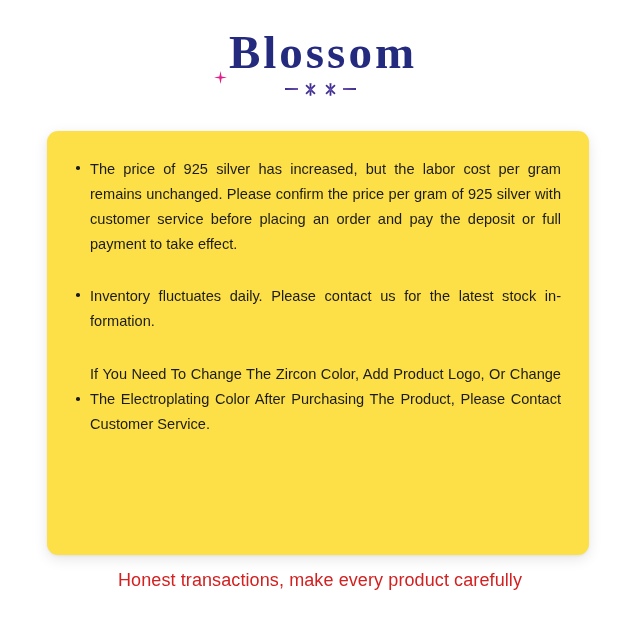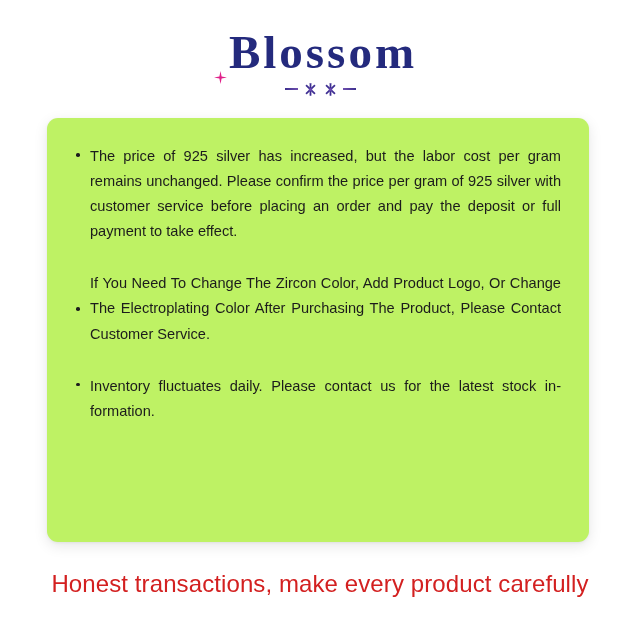--- a/index.html
+++ b/index.html
@@ -84,25 +84,25 @@
     color: #dd1f7e;
     -webkit-text-fill-color: transparent;
     padding: 0 3px;
     white-space: nowrap;
   }
 
   
   .notice-card {
     position: absolute;
     left: 47px;
-    top: 118px;
+    top: 131px;
     width: 542px;
     height: 424px;
     box-sizing: border-box;
-    background: #bef264;
+    background: #fde047;
     border-radius: 11px;
     box-shadow: 0 4px 14px rgba(0,0,0,0.10), 0 1px 3px rgba(0,0,0,0.05);
     padding: 26px 28px 20px 28px;
   }
 
   .bullet-list {
     list-style: none;
     margin: 0;
     padding: 0;
   }
@@ -141,21 +141,21 @@
     color: #e01f1f;
   }
 
   
   .tagline {
     position: absolute;
     left: 0;
     top: 570px;
     width: 640px;
     text-align: center;
-    font-size: 24px;
+    font-size: 18px;
     color: #d32020;
     letter-spacing: 0.1px;
   }
 </style>
 </head>
 <body>
 
 <div class="page">
 
   <div class="logo-block">
@@ -197,29 +197,29 @@
   </div>
 
   <div class="notice-card">
     <ul class="bullet-list">
 
       <li class="bullet-item">
         <span class="dot"></span>
         <span>The price of 925 silver has increased, but the labor cost per gram remains unchanged. Please confirm the price per gram of 925 silver with customer service before placing an order and pay the deposit or full payment to take effect.</span>
       </li>
 
+      <li class="bullet-item">
+        <span class="dot"></span>
+        <span>Inventory fluctuates daily. Please contact us for the latest stock in-formation.</span>
+      </li>
+
       <li class="bullet-item mid-dot">
         <span class="dot"></span>
         <span>If You Need To Change The Zircon Color, Add Product Logo, Or Change The Electroplating Color After Purchasing The Product, Please Contact Customer Service.</span>
       </li>
 
-      <li class="bullet-item">
-        <span class="dot"></span>
-        <span>Inventory fluctuates daily. Please contact us for the latest stock in-formation.</span>
-      </li>
-
 
     </ul>
   </div>
 
   <div class="tagline">Honest transactions, make every product carefully</div>
 
 </div>
 
 </body></html>

